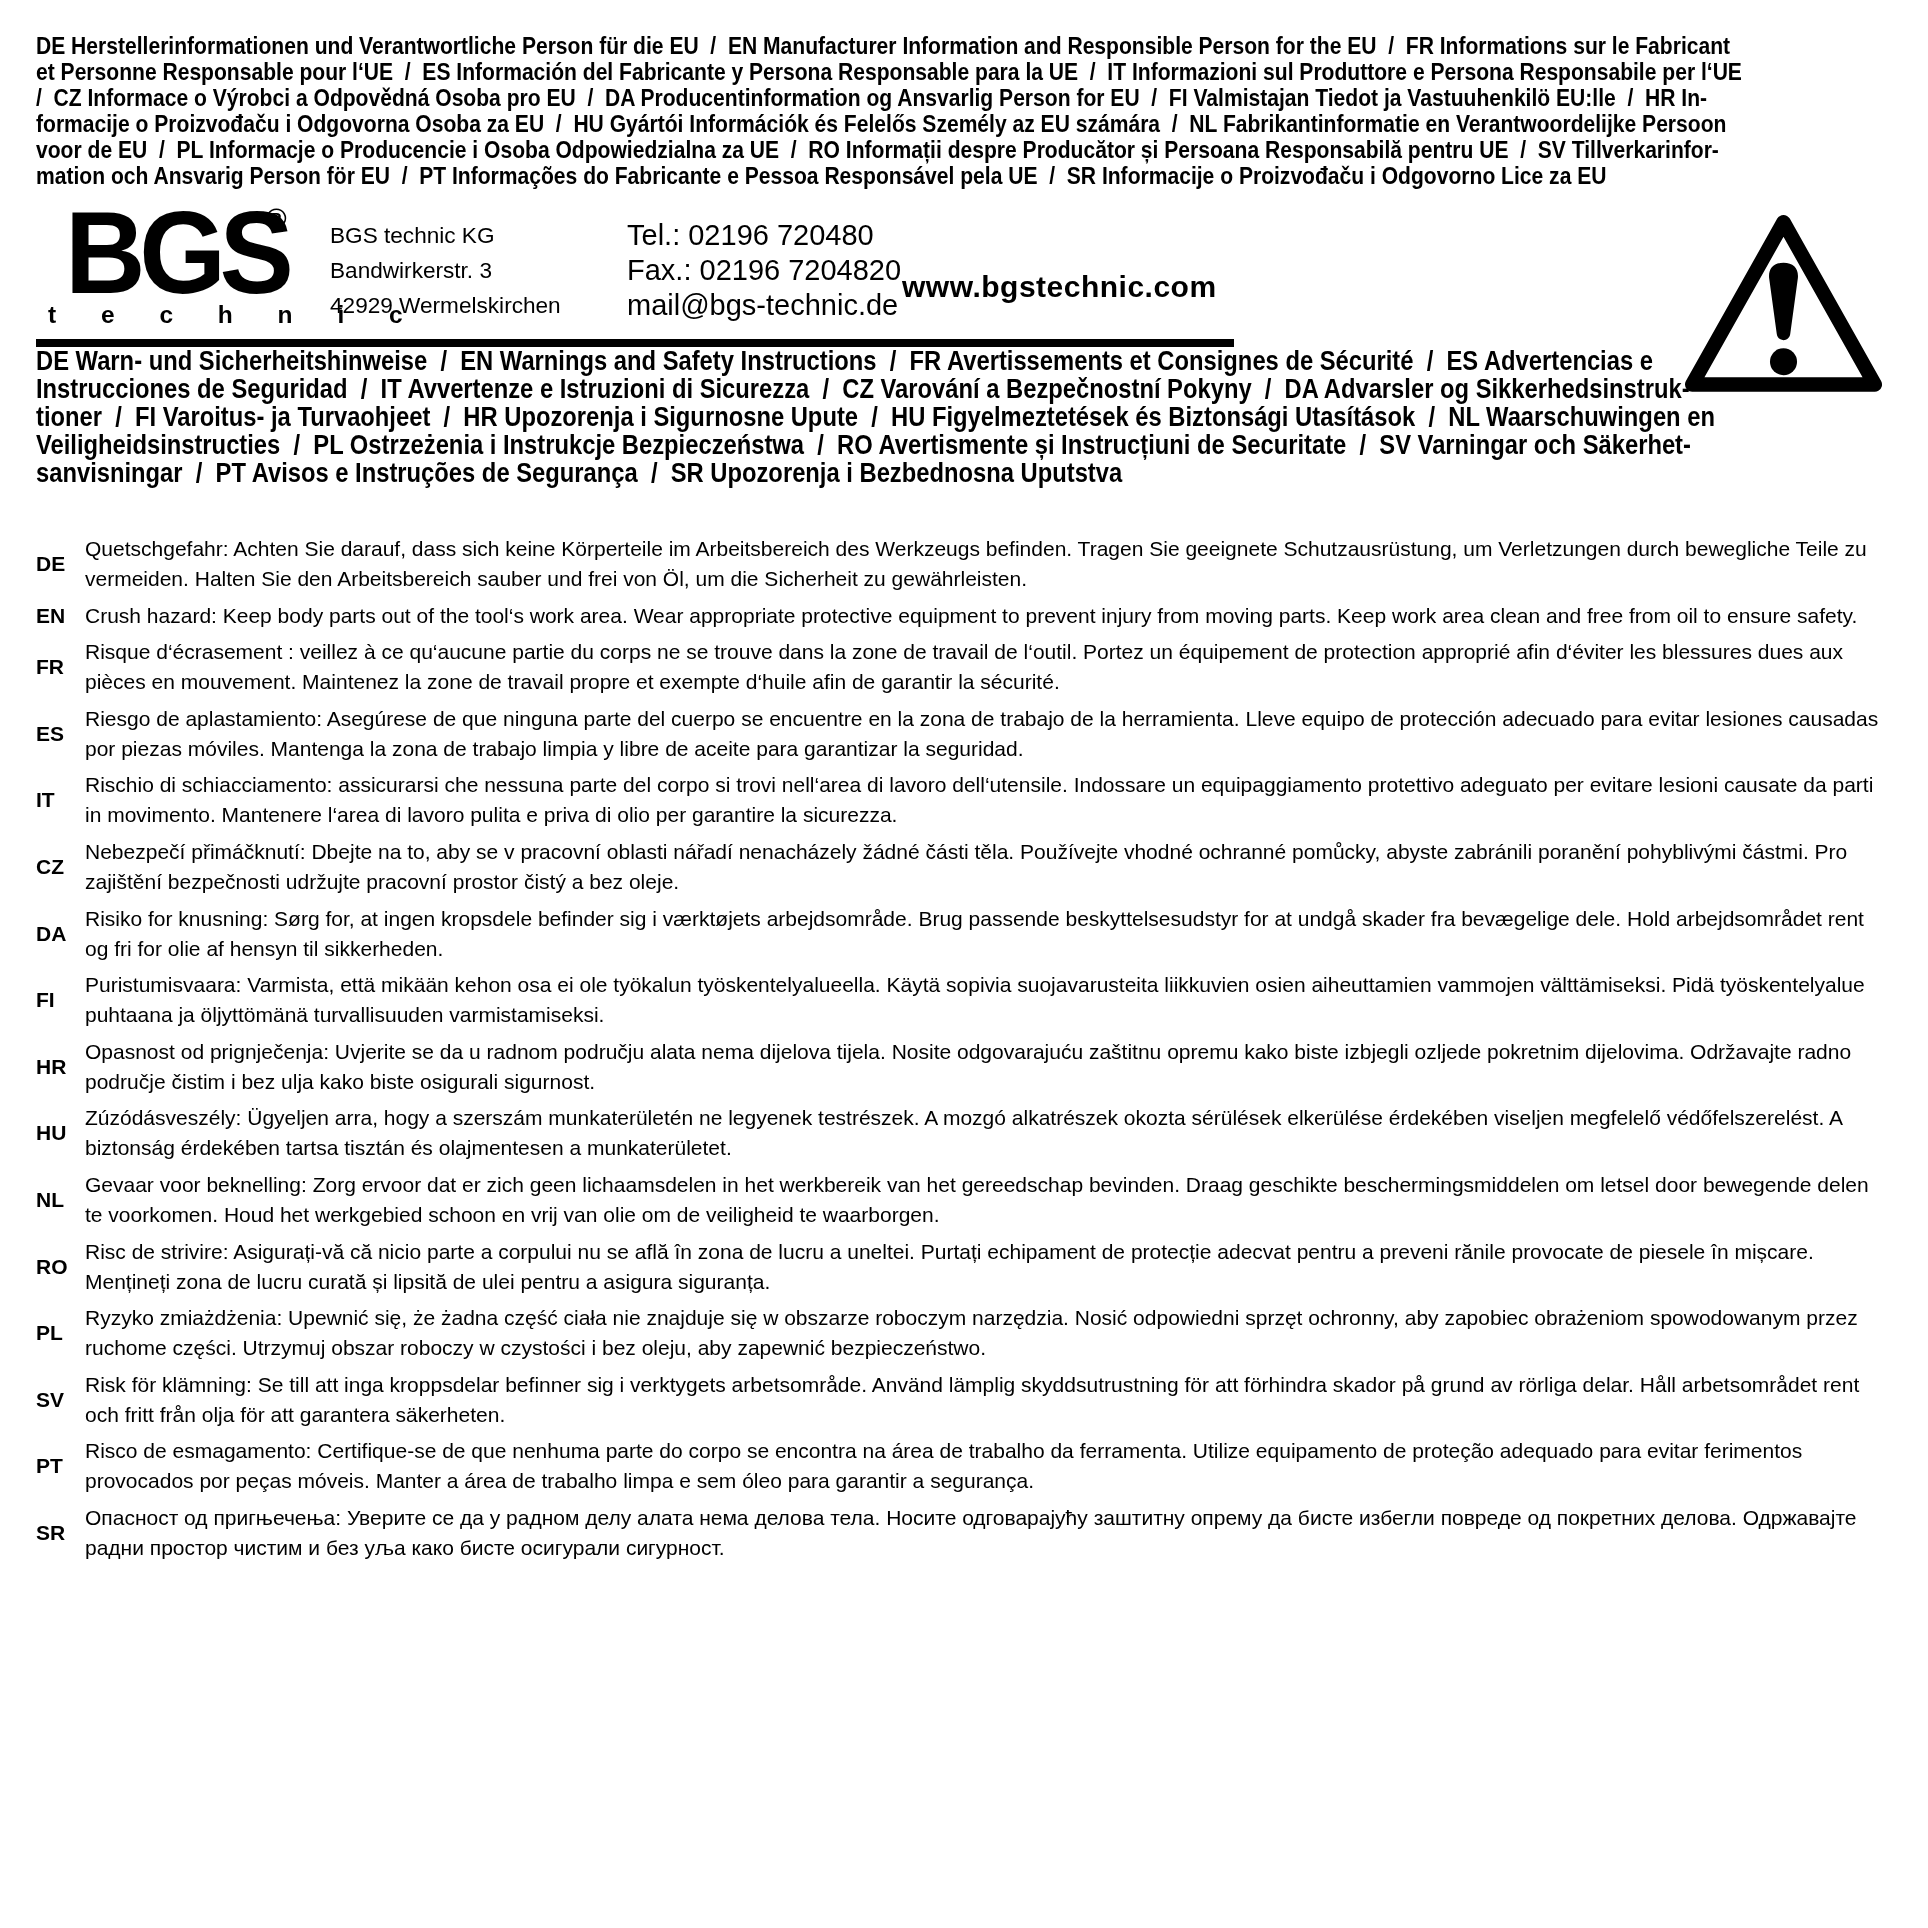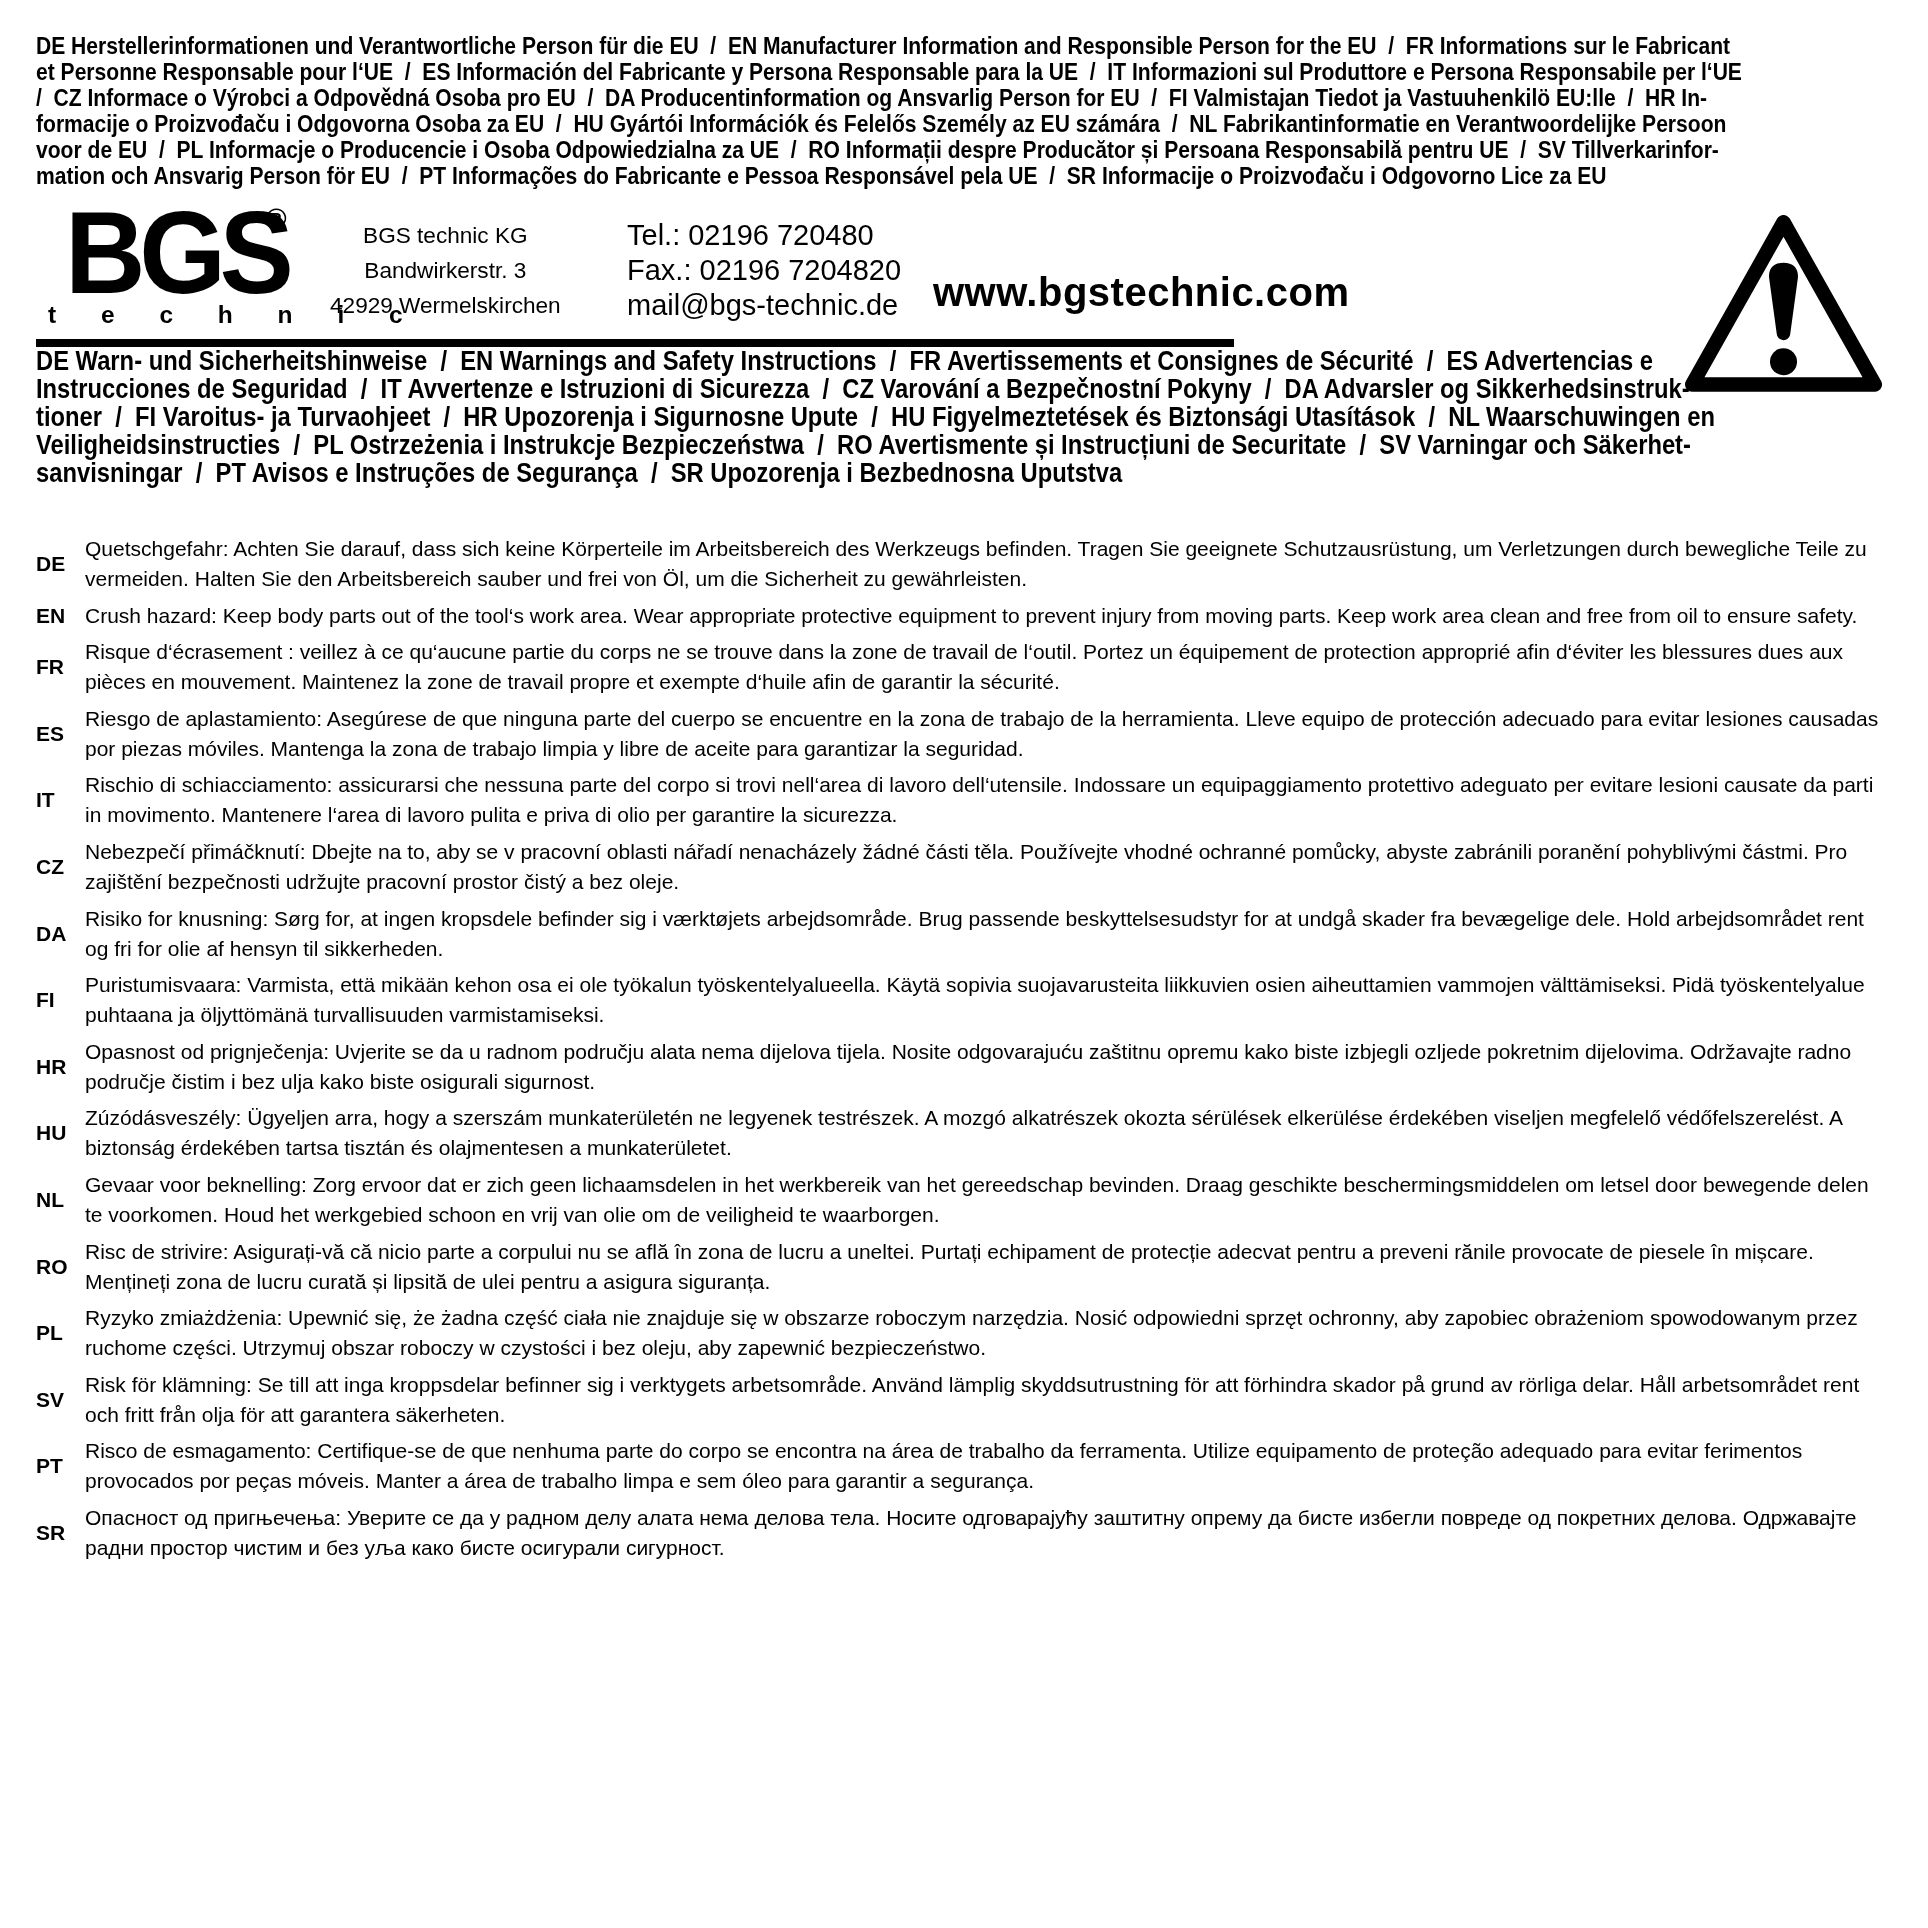--- a/index.html
+++ b/index.html
@@ -18,23 +18,23 @@
 
   
   .brand-row { position:relative; height:121px; margin-top:21px; }
   .logo { position:absolute; left:12px; top:-5.6px; width:264px;text-align:center; }
   .logo-main {
     display:inline-block; font-size:115px; font-weight:bold;
     letter-spacing:-6.6px; line-height:0.82; transform:scale(0.97,1.02); transform-origin:0 0;
   }
   .logo-reg { position:absolute; left:218px; top:-1.9px; font-size:28px; font-weight:bold; }
   .logo-sub { font-size:24.5px; font-weight:bold; letter-spacing:19px; margin-top:1.9px; white-space:pre; }
-  .addr-col { position:absolute; left:294px; top:7.5px; font-size:22.6px; line-height:35px;text-align:center; }
+  .addr-col { position:absolute; left:294px; top:7.5px; font-size:22.6px; line-height:35px; }
   .contact-col { position:absolute; left:591px; top:7.5px; font-size:29px; line-height:35px; }
-  .website { position:absolute; left:897px; top:60px; font-size:40px; font-weight:bold; letter-spacing:0.5px; }
+  .website { position:absolute; left:866px; top:60px; font-size:30px; font-weight:bold; letter-spacing:0.5px; }
   .tri-wrap { position:absolute; left:1646px; top:0px; }
 
   .divider { width:1198px; height:8.5px; background:#000; margin-top:7.5px; }
 
   
   .warnings { margin-top:47px; }
   .warning-row { display:flex; align-items:center; margin-bottom:6.6px; font-size:21px; line-height:30px; }
   .warning-code { font-weight:bold; flex:0 0 49px; width:49px; }
   .warning-text { width:1806px; }
 </style>

